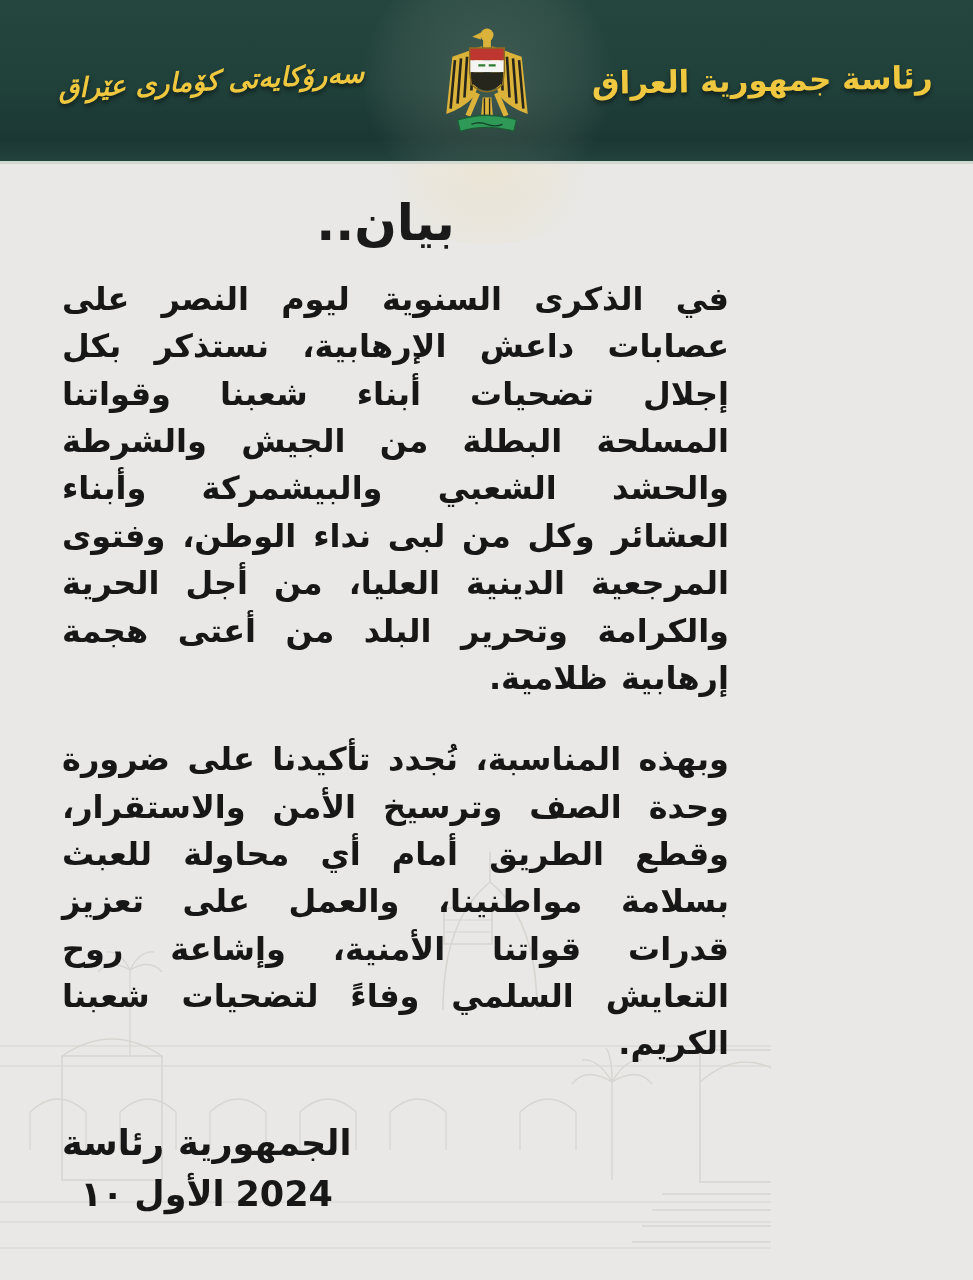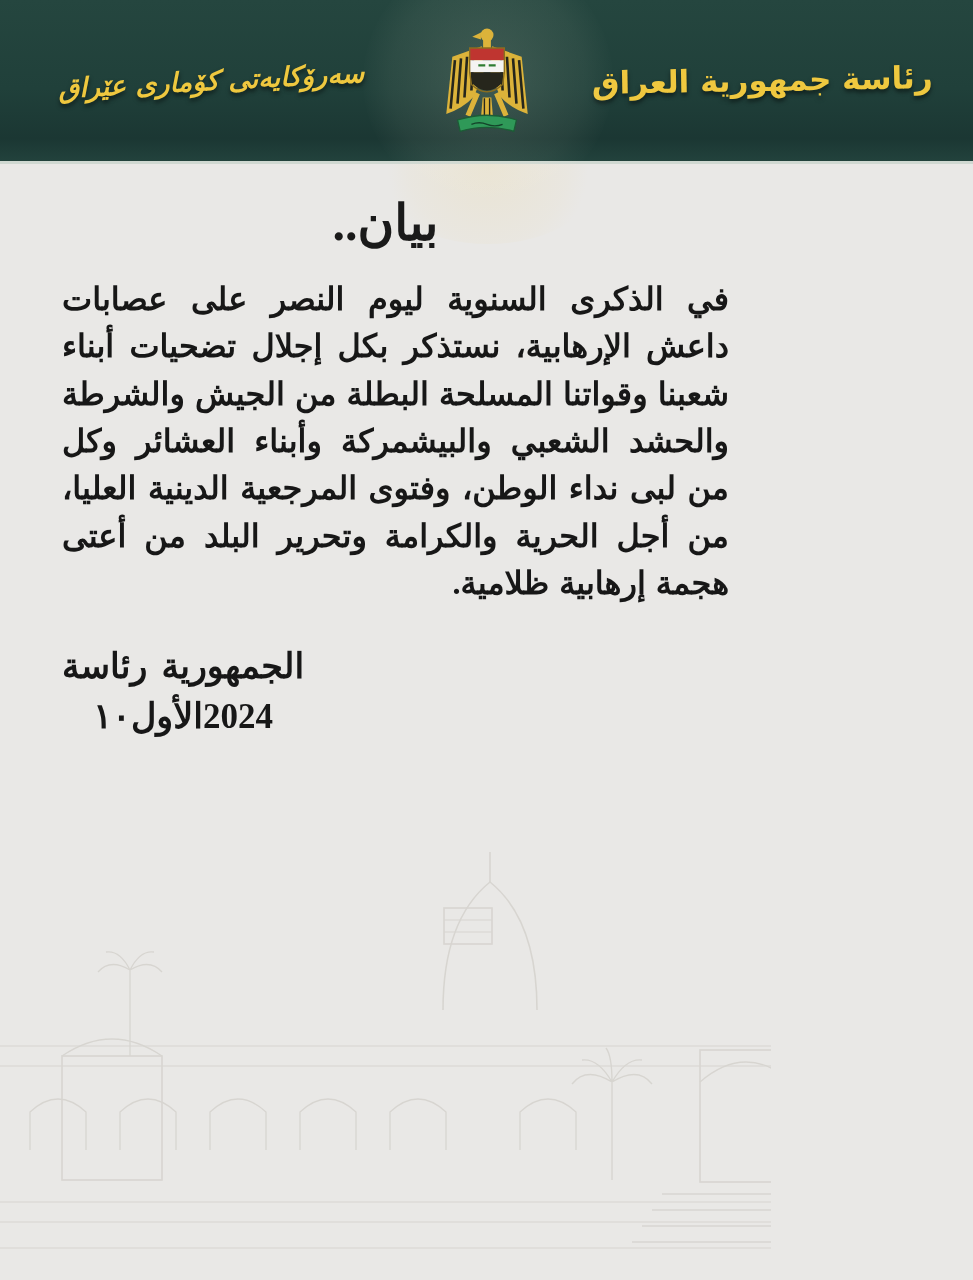--- a/index.html
+++ b/index.html
@@ -30,21 +30,21 @@
     text-shadow:0 3px 4px rgba(0,0,0,.5);
     line-height:1.1;padding:0 14px;
   }
   .callig.kurdish{font-size:27px;font-style:italic;transform:rotate(-3deg);letter-spacing:1px;}
   .callig.arabic{font-size:31px;transform:rotate(-1deg);letter-spacing:1px;}
   .emblem-wrap{flex:0 0 128px;display:flex;justify-content:center;align-items:center;position:relative;z-index:2;}
 
   
   .doc{
     position:absolute;top:164px;left:0;width:771px;height:1116px;
-    overflow:hidden;z-index:1;font-family:Liberation Serif, serif;
+    overflow:hidden;z-index:1;
   }
   .doc::before{ 
     content:"";position:absolute;left:368px;top:-80px;width:240px;height:160px;border-radius:50%;
     background:radial-gradient(circle,rgba(234,224,196,.55) 0%,rgba(234,224,196,.18) 55%,rgba(234,224,196,0) 70%);
   }
   .title{
     margin:30px 40px 24px 40px;
     direction:rtl;text-align:center;
     font-size:50px;font-weight:bold;color:#1a1a1a;
     position:relative;z-index:2;
@@ -61,21 +61,21 @@
   
   .sigblock{
     width:max-content;margin-left:62px;margin-right:auto;
     text-align:right;position:relative;z-index:2;
   }
   .sigrow{
     display:flex;direction:ltr;justify-content:center;gap:14px;
     font-size:35px;font-weight:bold;color:#171717;line-height:1.45;
   }
   .sigrow span{unicode-bidi:isolate;direction:rtl;}
-  .sigrow.date{gap:0;}
+  .sigrow.date{gap:11px;}
 
   
   .watermark{
     position:absolute;left:0;bottom:0;width:973px;height:430px;
     opacity:.6;z-index:0;pointer-events:none;
   }
 </style>
 </head>
 <body>
 
@@ -140,20 +140,21 @@
         <path d="M612 330 V232 M612 232 q-26 -16 -40 2 M612 232 q26 -16 40 2 M612 232 q-14 -24 -30 -22 M612 232 q14 -24 30 -22 M612 232 q0 -26 -6 -34" stroke-width="1.4"></path>
         <path d="M914 330 V240 M914 240 q-24 -14 -36 2 M914 240 q24 -14 36 2 M914 240 q-12 -22 -26 -20 M914 240 q12 -22 26 -20" stroke-width="1.4"></path>
         <path d="M130 120 q-20 -12 -32 2 M130 120 q20 -12 32 2 M130 120 q-10 -20 -24 -18 M130 120 q10 -20 24 -18 M130 120 V206" stroke-width="1.3"></path>
       </svg>
     </div>
 
     <h1 class="title" dir="rtl">بيان..</h1>
 
     <p class="para" dir="rtl">في الذكرى السنوية ليوم النصر على عصابات داعش الإرهابية، نستذكر بكل إجلال تضحيات أبناء شعبنا وقواتنا المسلحة البطلة من الجيش والشرطة والحشد الشعبي والبيشمركة وأبناء العشائر وكل من لبى نداء الوطن، وفتوى المرجعية الدينية العليا، من أجل الحرية والكرامة وتحرير البلد من أعتى هجمة إرهابية ظلامية.</p>
 
+    <p class="para p2" dir="rtl">وبهذه المناسبة، نُجدد تأكيدنا على ضرورة وحدة الصف وترسيخ الأمن والاستقرار، وقطع الطريق أمام أي محاولة للعبث بسلامة مواطنينا، والعمل على تعزيز قدرات قواتنا الأمنية، وإشاعة روح التعايش السلمي وفاءً لتضحيات شعبنا الكريم.</p>
 
 
     <div class="sigblock">
       <div class="sigrow">
         <span>رئاسة</span>
         <span>الجمهورية</span>
       </div>
       <div class="sigrow date">
         <span>١٠</span>
         <span>الأول</span>

